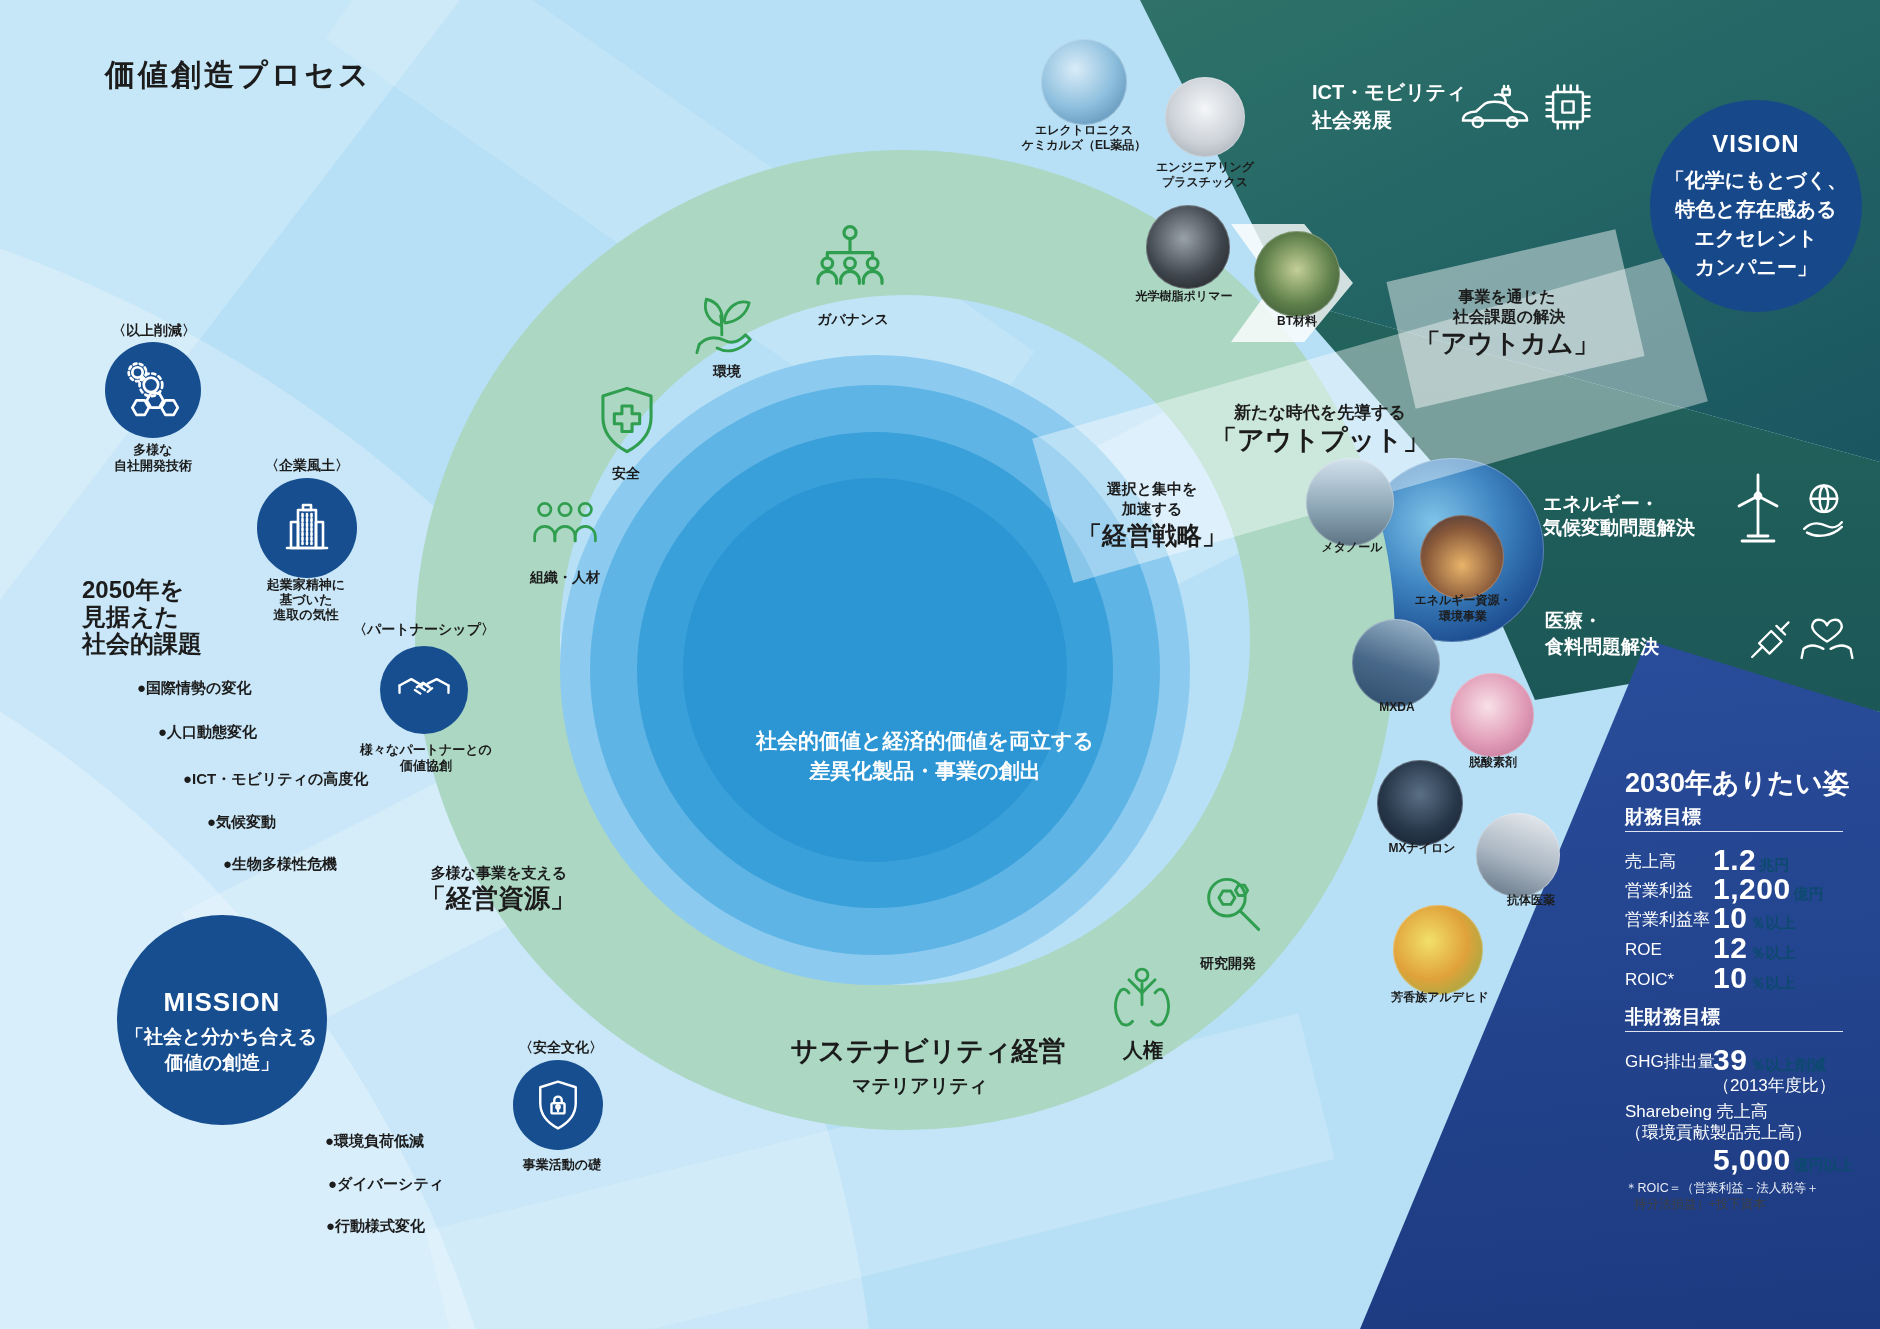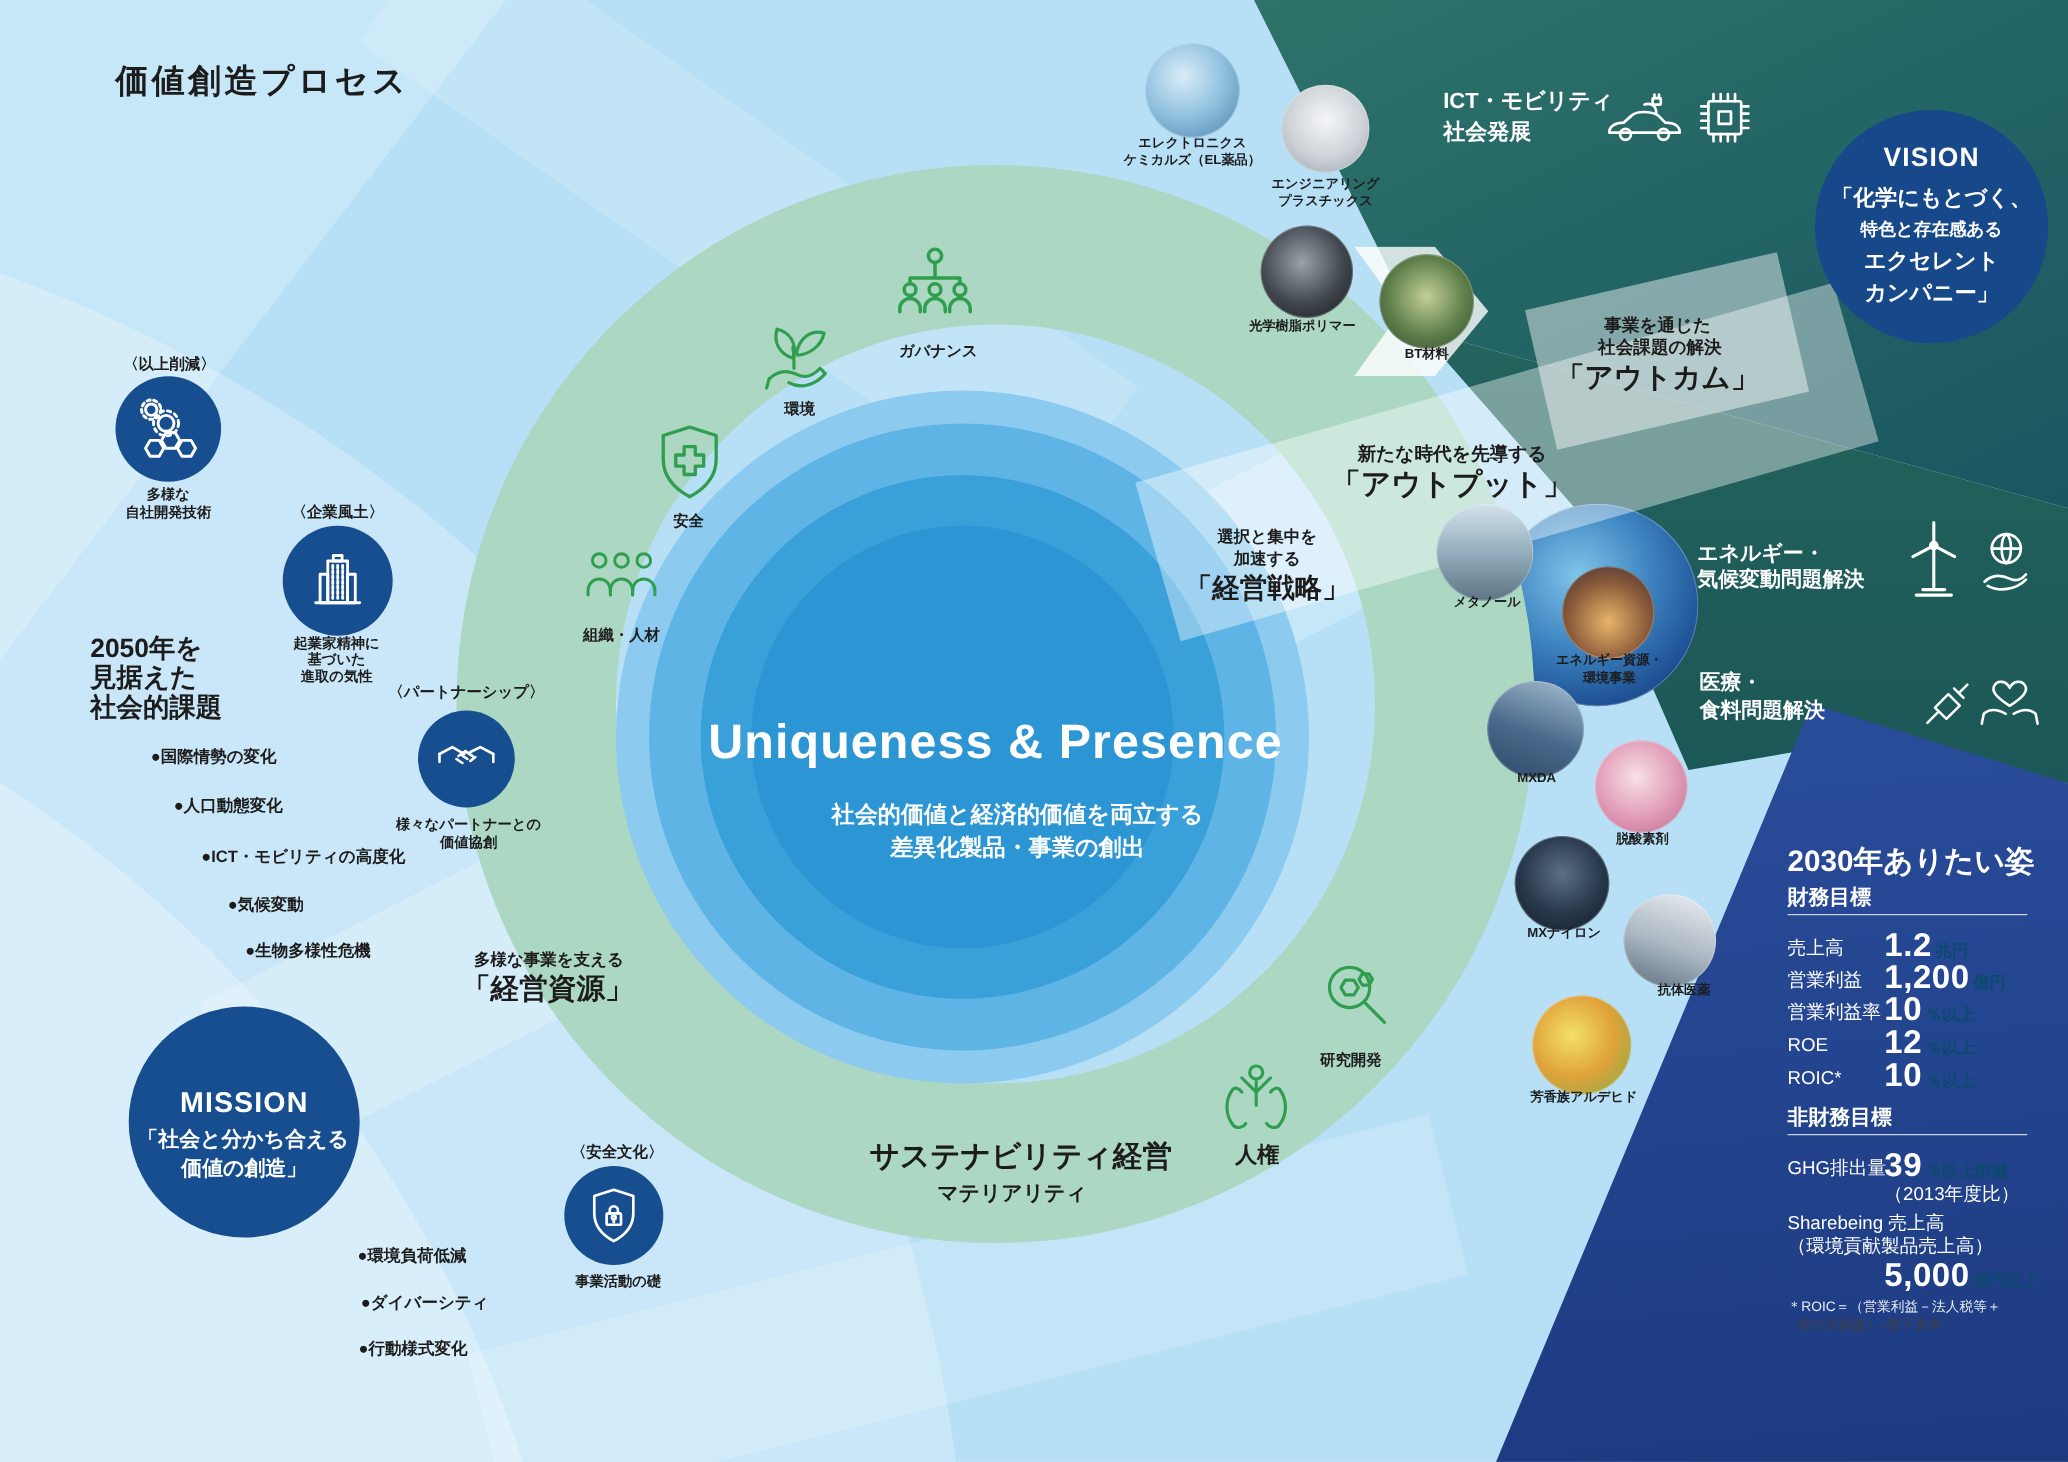--- a/index.html
+++ b/index.html
@@ -146,21 +146,20 @@
   <div class="t b cx" style="left:1152px;top:500px;font-size:15px;">加速する</div>
   <div class="t b cx" style="left:1152px;top:521px;font-size:25px;">「経営戦略」</div>
 
   <div class="t b cx" style="left:1320px;top:403px;font-size:17px;">新たな時代を先導する</div>
   <div class="t b cx" style="left:1320px;top:425px;font-size:27px;">「アウトプット」</div>
 
   <div class="t b cx" style="left:1507px;top:288px;font-size:16px;">事業を通じた</div>
   <div class="t b cx" style="left:1509px;top:308px;font-size:16px;">社会課題の解決</div>
   <div class="t b cx" style="left:1507px;top:329px;font-size:26px;">「アウトカム」</div>
 
-  <div class="t b w cx" style="left:905px;top:650px;font-size:44px;letter-spacing:1px;">Uniqueness &amp; Presence</div>
   <div class="t b w cx" style="left:925px;top:729px;font-size:21px;">社会的価値と経済的価値を両立する</div>
   <div class="t b w cx" style="left:925px;top:759px;font-size:21px;">差異化製品・事業の創出</div>
 
   <div class="t b cx" style="left:928px;top:1036px;font-size:27px;">サステナビリティ経営</div>
   <div class="t b cx" style="left:920px;top:1075px;font-size:19px;">マテリアリティ</div>
 
   <svg class="line gicon abs" style="left:810px;top:222px;" width="80" height="80" viewBox="0 0 60 60" stroke-width="2.4">
     <circle cx="30" cy="8" r="4.5"></circle>
       <path d="M30 13 V19 M30 19 V23 M13 23 H47 M13 23 V27 M47 23 V27"></path>
     <circle cx="13" cy="31" r="4"></circle>
@@ -296,21 +295,21 @@
   </svg>
   <svg class="line wicon abs" style="left:1798px;top:610px;" width="58" height="56" viewBox="0 0 64 60" stroke-width="2.6">
     <path d="M32 16 C29 9 20 8 17 13 C13 19 18 25 32 34 C46 25 51 19 47 13 C44 8 35 9 32 16 Z"></path>
     <path d="M6 42 C13 36 21 38 28 42 M6 42 L4 52"></path>
       <path d="M58 42 C51 36 43 38 36 42 M58 42 L60 52"></path>
   </svg>
 
   <div class="navy-c" style="left:1650px;top:100px;width:212px;height:212px;flex-direction:column;background:#17498a;">
     <div class="b w tc" style="font-size:24px;letter-spacing:1px;margin-bottom:8px;">VISION</div>
     <div class="b w tc" style="font-size:20px;line-height:29px;">「化学にもとづく、</div>
-    <div class="b w tc" style="font-size:16px;line-height:29px;">特色と存在感ある</div>
+    <div class="b w tc" style="font-size:20px;line-height:29px;">特色と存在感ある</div>
     <div class="b w tc" style="font-size:20px;line-height:29px;">エクセレント</div>
     <div class="b w tc" style="font-size:20px;line-height:29px;">カンパニー」</div>
   </div>
 
   <div class="t b w" style="left:1625px;top:768px;font-size:27px;">2030年ありたい姿</div>
   <div class="t b w" style="left:1625px;top:806px;font-size:19px;">財務目標</div>
   <div class="hr" style="left:1625px;top:831px;width:218px;"></div>
 
   <div class="t plab" style="left:1625px;top:852px;">売上高</div>
   <div class="t" style="left:1713px;top:843px;"><span class="pv">1.2</span><span class="pu">兆円</span></div>

